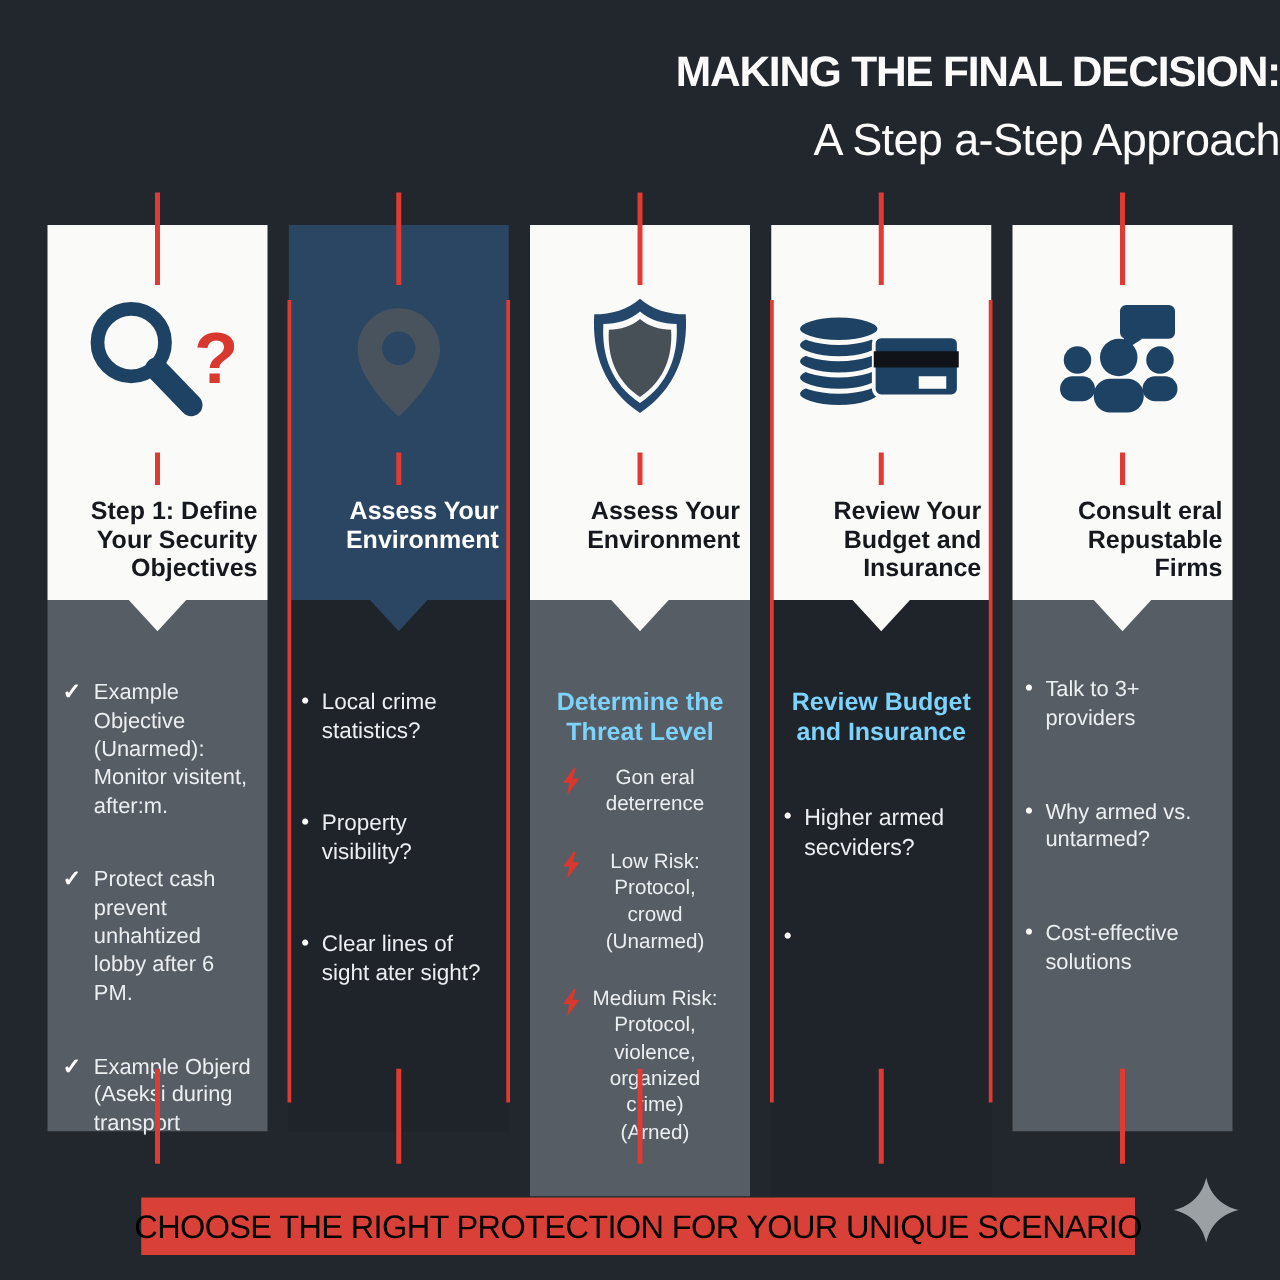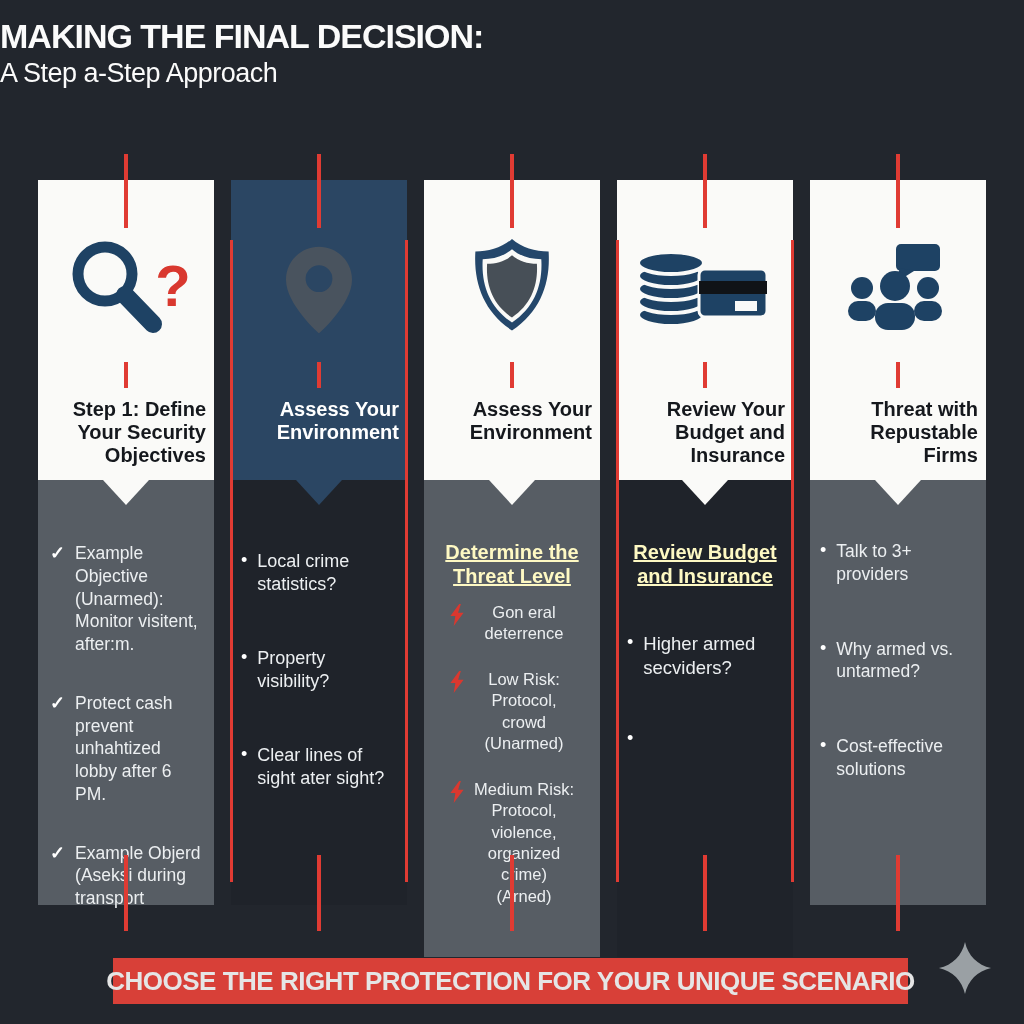--- a/index.html
+++ b/index.html
@@ -1,21 +1,21 @@
 <!DOCTYPE html>
 <html><head>
 <meta charset="utf-8">
 <style>
   html,body{margin:0;padding:0;background:#14171c;}
   .page{position:relative;width:1024px;height:1024px;background:#22262d;overflow:hidden;
         font-family:"Liberation Sans",sans-serif;}
   
-  .title-block{position:absolute;top:18px;left:0;width:100%;text-align:left;color:#fbfbfb;}
+  .title-block{position:absolute;top:40px;left:0;width:100%;text-align:right;color:#fbfbfb;}
   .title-main{font-size:34px;font-weight:bold;letter-spacing:-1px;line-height:1.1;}
-  .title-sub{font-size:27px;font-weight:500;margin-top:3px;letter-spacing:-0.5px;}
+  .title-sub{font-size:36px;font-weight:500;margin-top:14px;letter-spacing:-0.5px;}
   
   .columns{position:absolute;left:38px;top:180px;display:flex;gap:17px;}
   .column{position:relative;width:176px;display:flex;flex-direction:column;}
   .tick{position:absolute;left:50%;margin-left:-2px;width:4px;background:#e03b33;z-index:4;}
   .tick-top{top:-26px;height:74px;}
   .tick-bottom{top:675px;height:76px;}
   .edge{position:absolute;width:3px;top:60px;height:642px;background:#e03b33;z-index:3;}
   .edge.l{left:-1px;} .edge.r{right:-1px;}
   .card{height:300px;display:flex;flex-direction:column;align-items:center;position:relative;z-index:1;}
   .card.light{background:#fafaf8;color:#15181d;}
@@ -23,43 +23,43 @@
   .icon-area{margin-top:50px;height:120px;display:flex;align-items:center;justify-content:center;}
   .dash{width:4px;height:26px;background:#e03b33;margin:12px 0 10px;}
   .card-title{font-size:20px;font-weight:bold;text-align:right;line-height:1.15;padding:0 8px;}
   .tail{position:absolute;top:300px;left:50%;transform:translateX(-50%);width:0;height:0;
         border-left:23px solid transparent;border-right:23px solid transparent;z-index:2;}
   .tail.light{border-top:25px solid #fafaf8;}
   .tail.blue{border-top:25px solid #2b4663;}
   .body{height:425px;position:relative;}
   .body.gray{background:#575d64;}
   .body.dark{background:#1f232a;}
-  .body-heading{color:#fef9c3;font-weight:bold;font-size:20px;text-align:center;line-height:1.2;
-        padding:0 12px;margin:8px 0 14px;text-decoration:underline;}
+  .body-heading{color:#7dd3fc;font-weight:bold;font-size:20px;text-align:center;line-height:1.2;
+        padding:0 12px;margin:18px 0 14px;}
   .list{display:flex;flex-direction:column;color:#eceff1;}
   .item{display:flex;gap:10px;align-items:flex-start;}
   .item .txt{line-height:1.3;}
   
   .check-list{padding:62px 12px 0;gap:36px;font-size:17.5px;}
   .mark-check{color:#ffffff;font-weight:bold;font-size:18px;flex:0 0 auto;}
   .dot-list{gap:50px;font-size:18px;}
   .dot-list .item{padding:0 10px;}
   .dot-list .mark-dot{color:#ffffff;font-size:18px;flex:0 0 auto;}
   .dot-list .txt{flex:1;text-align:left;}
   .col2-list{padding-top:70px;}
   .col4-list{padding-top:30px;gap:48px;font-size:18.5px;}
   .col5-list{padding-top:60px;gap:52px;font-size:17.5px;}
   .bolt-list{padding:0 26px;gap:24px;font-size:16.5px;}
   .bolt-list .bolt{flex:0 0 auto;margin-top:2px;}
   .bolt-list .txt{flex:1;text-align:center;}
   .pad-top-55{padding-top:52px;}
   
   .banner{position:absolute;left:113px;top:958px;width:795px;height:46px;background:#d84038;
           display:flex;align-items:center;justify-content:center;}
-  .banner-text{color:#e5e5e5;font-weight:bold;font-size:26px;letter-spacing:-0.5px;white-space:nowrap;}
+  .banner-text{color:#000000;font-weight:normal;font-size:26px;letter-spacing:-0.5px;white-space:nowrap;}
   .sparkle{position:absolute;left:938px;top:941px;}
 </style>
 </head>
 <body>
 
 <div class="page">
 
   <div class="title-block">
     <div class="title-main">MAKING THE FINAL DECISION:</div>
     <div class="title-sub">A Step a-Step Approach</div>
@@ -226,21 +226,21 @@
               <circle cx="20" cy="44" r="11"></circle>
                 <rect x="6" y="57" width="28" height="20" rx="10"></rect>
               <circle cx="86" cy="44" r="11"></circle>
                 <rect x="72" y="57" width="28" height="20" rx="10"></rect>
               <circle cx="53" cy="42" r="15"></circle>
                 <rect x="33" y="59" width="40" height="27" rx="13"></rect>
             </g>
           </svg>
         </div>
         <div class="dash"></div>
-        <div class="card-title">Threat with Repustable Firms</div>
+        <div class="card-title">Consult eral Repustable Firms</div>
       </div>
       <div class="tail light"></div>
       <div class="body gray">
         <div class="list dot-list col5-list">
           <div class="item">
             <span class="mark-dot">•</span>
             <span class="txt">Talk to 3+ providers</span>
           </div>
           <div class="item">
             <span class="mark-dot">•</span>

